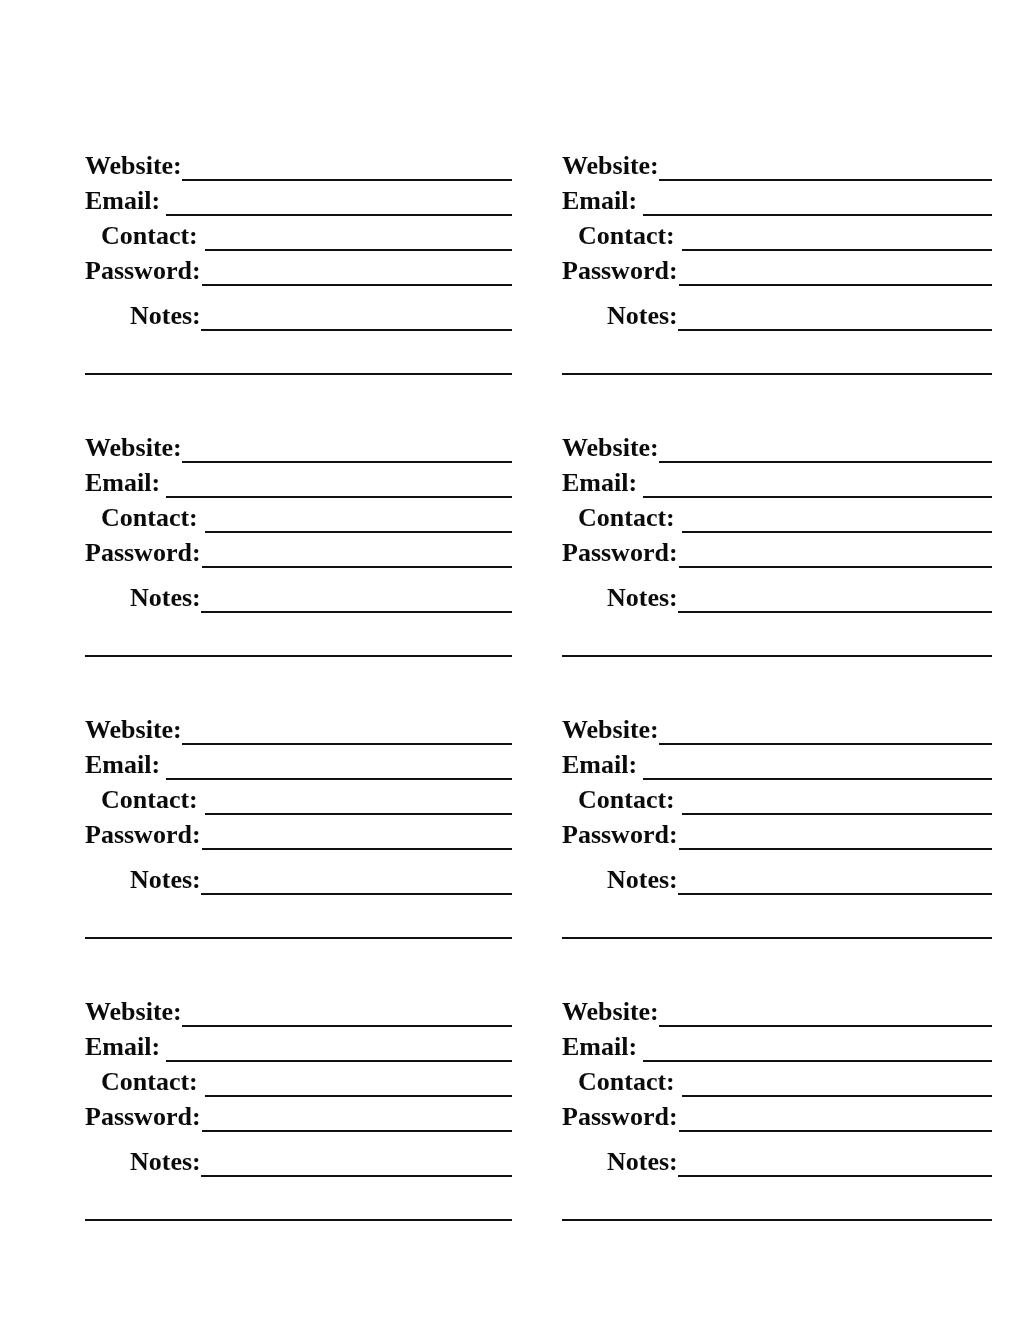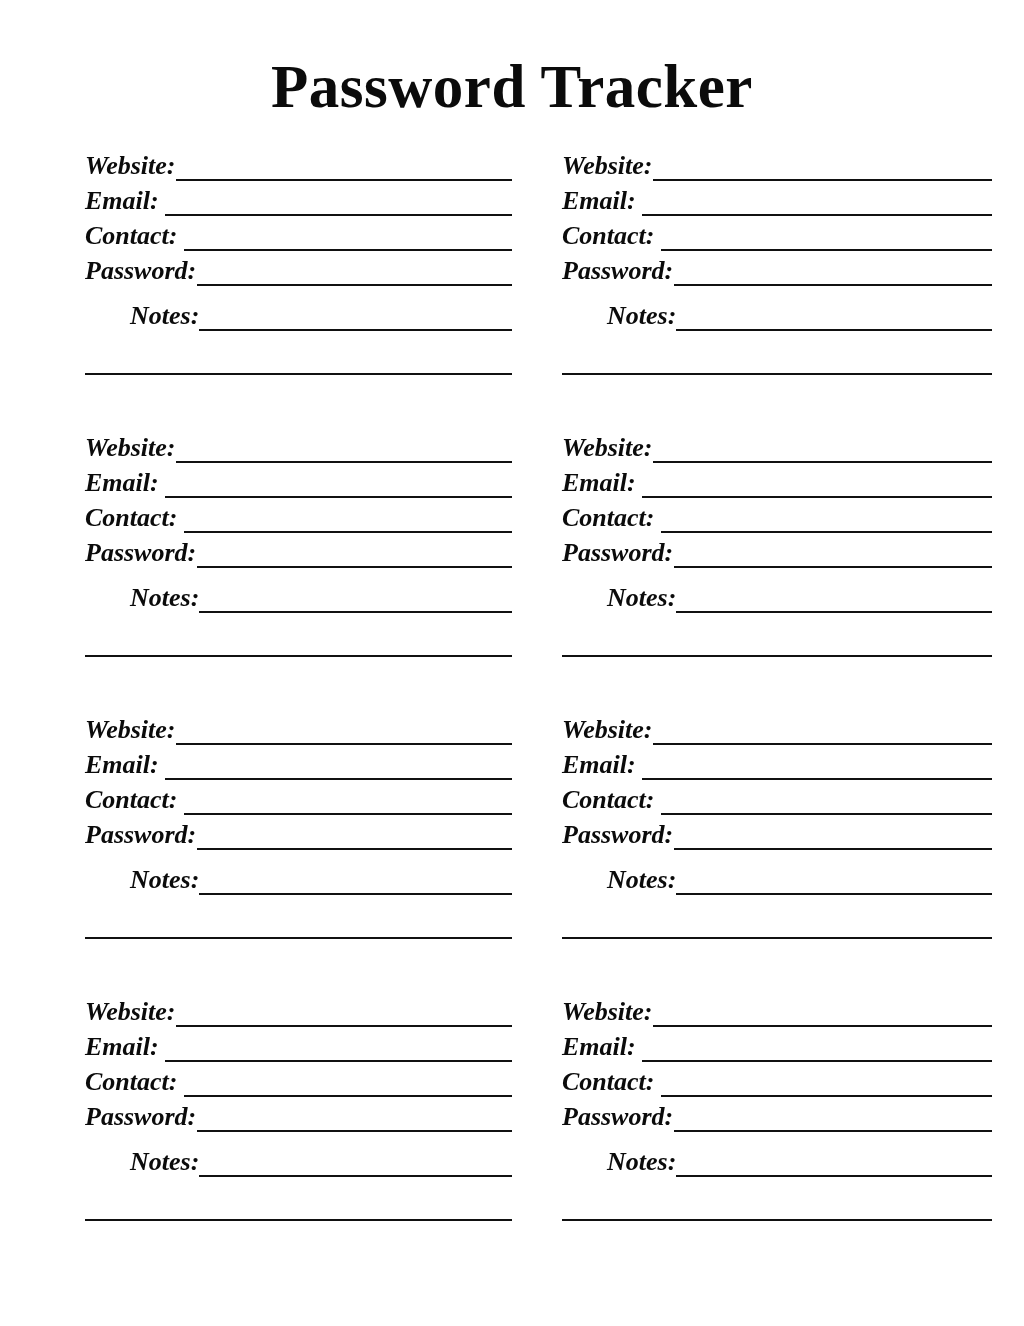--- a/index.html
+++ b/index.html
@@ -54,21 +54,20 @@
     row-gap: 0px;
     padding-left: 85px;
     box-sizing: border-box;
   }
 
   .entry-block {
     width: 427px;
     height: 282px;
     box-sizing: border-box;
     position: relative;
-    font-style: italic;
   }
   
   .entry-block.col-right {
     width: 430px;
   }
 
   .field-row {
     display: flex;
     align-items: flex-end;
     height: 35px;
@@ -86,21 +85,21 @@
     color: #0b0b0b;
     white-space: nowrap;
     flex: 0 0 auto;
     position: relative;
     top: -6px;
   }
 
   
   .label-gap-0 { padding-right: 0px; }   
   .label-gap-1 { padding-right: 6px; }   
-  .label-gap-2 { padding-right: 7px; }   
+  .label-gap-2 { padding-right: 7px; margin-left: 16px; }   
   .label-gap-3 { padding-right: 1px; }   
   .label-gap-4 { padding-right: 0px; margin-left: 45px; }   
 
   .field-rule {
     flex: 1 1 auto;
     height: 2px;
     background: #111111;
     align-self: flex-end;
     margin-bottom: 4px;
   }
@@ -119,21 +118,20 @@
   }
 
   
   .entry-block.row-0 { margin-bottom: 0px; }
 </style>
 </head>
 <body>
 
 <div class="page">
 
-  <div class="page-title">Password Tracker</div>
 
   <div class="entries-grid">
 
     <div class="entry-block col-left row-0">
       <div class="field-row">
         <span class="field-label label-gap-0">Website:</span>
         <span class="field-rule"></span>
       </div>
       <div class="field-row">
         <span class="field-label label-gap-1">Email:</span>

